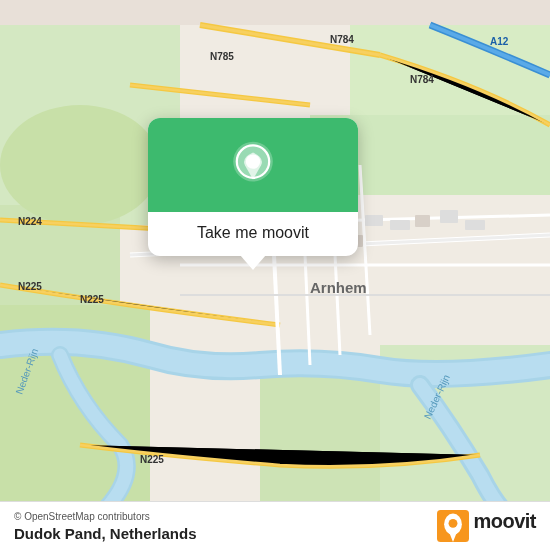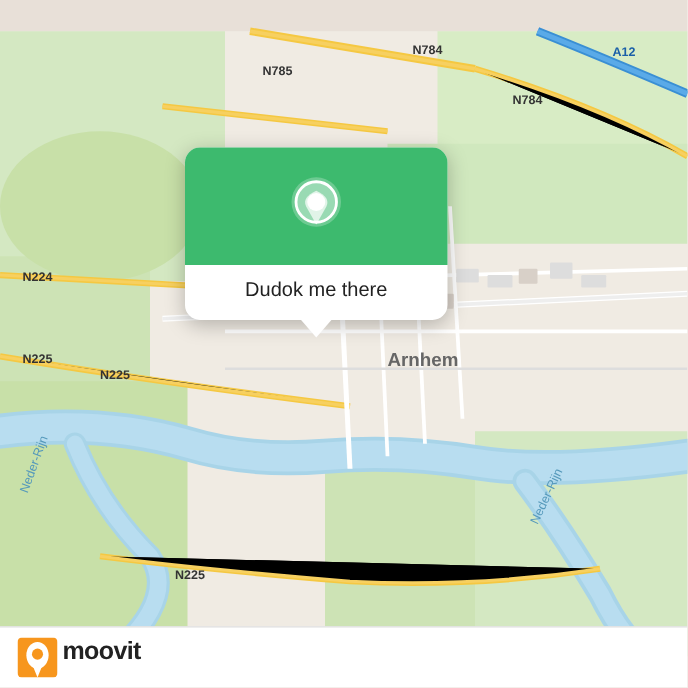--- a/index.html
+++ b/index.html
@@ -225,24 +225,28 @@
   <div id="callout">
     <div id="callout-icon-area">
 
       <svg id="pin-icon" viewBox="0 0 54 60" xmlns="http://www.w3.org/2000/svg">
         <circle cx="27" cy="24" r="22" fill="rgba(255,255,255,0.25)"></circle>
         <circle cx="27" cy="24" r="18" fill="rgba(255,255,255,0.3)" stroke="white" stroke-width="2.5"></circle>
         <circle cx="27" cy="24" r="8" fill="white"></circle>
         <path d="M27 44 L18 28 Q14 20 27 14 Q40 20 36 28 Z" fill="white" opacity="0.7"></path>
       </svg>
     </div>
-    <div id="callout-label">Dudok me there</div>
+    <div id="callout-label">Take me moovit</div>
   </div>
 
   <div id="bottom-bar">
+    <div id="bottom-left">
+      <span id="osm-credit">© OpenStreetMap contributors</span>
+      <span id="location-name">Dudok Pand, Netherlands</span>
+    </div>
     <div id="moovit-logo">
 
       <svg id="moovit-icon" viewBox="0 0 36 36" xmlns="http://www.w3.org/2000/svg">
         <rect width="36" height="36" rx="4" fill="#f7961d"></rect>
         <ellipse cx="18" cy="16" rx="10" ry="12" fill="white"></ellipse>
         <circle cx="18" cy="15" r="5" fill="#f7961d"></circle>
         <polygon points="14,26 18,36 22,26" fill="white"></polygon>
       </svg>
       <span id="moovit-text">moovit</span>
     </div>

